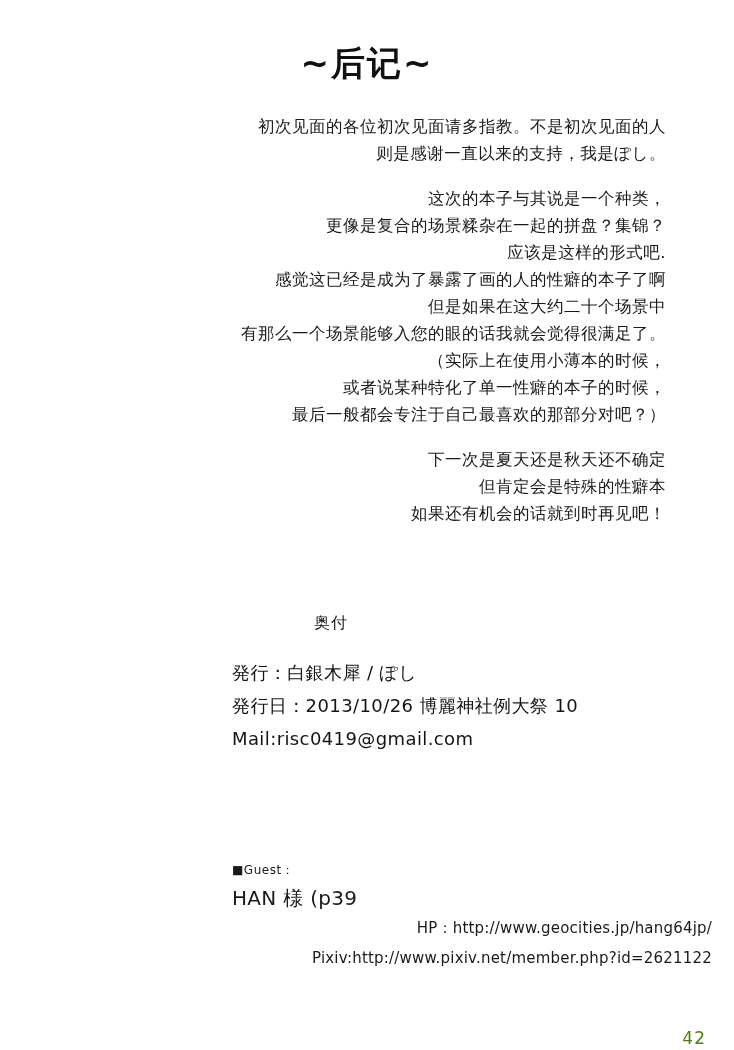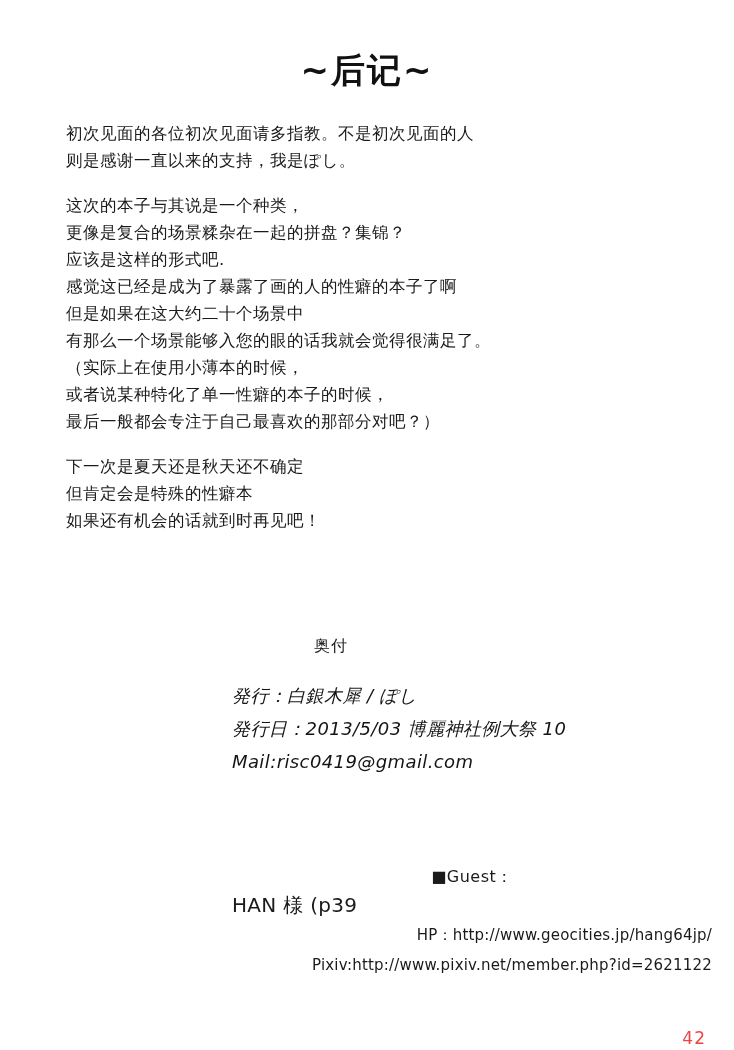--- a/index.html
+++ b/index.html
@@ -19,97 +19,96 @@
     position: relative;
     width: 734px;
     height: 1050px;
     box-sizing: border-box;
   }
   .title {
     text-align: center;
     font-size: 34px;
     font-weight: bold;
     letter-spacing: 2px;
-    margin: 12px;
+    margin: 5px;
     padding-top: 36px;
     font-family: "DejaVu Sans", sans-serif;
     color: #111;
   }
   .body-block {
     position: absolute;
     left: 66px;
     top: 108px;
     width: 600px;
+    text-align: right;
   }
   .para {
     font-size: 16.5px;
     line-height: 27px;
     letter-spacing: 0.5px;
     margin: 0 0 18px 0;
     color: #1a1a1a;
     white-space: pre-line;
   }
   .para:last-child {
     margin-bottom: 0;
   }
   .colophon {
     position: absolute;
     left: 0;
-    top: 624px;
+    top: 608px;
     width: 662px;
   }
   .colophon-heading {
     text-align: center;
     font-size: 16px;
     letter-spacing: 1px;
     margin: 0 0 22px 0;
   }
   .colophon-lines {
     padding-left: 232px;
-    font-style: italic;
   }
   .colophon-line {
     font-size: 18px;
     line-height: 33px;
     letter-spacing: 0.4px;
     color: #141414;
   }
   .guest-block {
     position: absolute;
     left: 232px;
     top: 852px;
     width: 480px;
   }
   .guest-heading {
-    font-size: 16px;
+    font-size: 12px;
     line-height: 26px;
     letter-spacing: 0.5px;
-    text-align: center;
   }
   .guest-name {
     font-size: 20px;
     line-height: 30px;
     letter-spacing: 0.3px;
   }
   .guest-url {
     font-size: 15px;
     line-height: 30px;
     letter-spacing: 0.2px;
     padding-left: 22px;
     text-align: right;
   }
   .guest-url-deep {
     padding-left: 38px;
   }
   .page-number {
     position: absolute;
     right: 28px;
-    bottom: 14px;
+    bottom: 7px;
     font-size: 17px;
-    color: #ef4444;
+    color: #4d7c0f;
     letter-spacing: 1px;
   }
 </style>
 </head>
 <body>
 
 <div class="page">
 
   <h1 class="title">~后记~</h1>
 
@@ -127,21 +126,21 @@
 最后一般都会专注于自己最喜欢的那部分对吧？）</p>
     <p class="para">下一次是夏天还是秋天还不确定
 但肯定会是特殊的性癖本
 如果还有机会的话就到时再见吧！</p>
   </div>
 
   <div class="colophon">
     <div class="colophon-heading">奥付</div>
     <div class="colophon-lines">
       <div class="colophon-line">発行：白銀木犀 / ぽし</div>
-      <div class="colophon-line">発行日：2013/5/03 博麗神社例大祭 10</div>
+      <div class="colophon-line">発行日：2013/10/26 博麗神社例大祭 10</div>
       <div class="colophon-line">Mail:risc0419@gmail.com</div>
     </div>
   </div>
 
   <div class="guest-block">
     <div class="guest-heading">■Guest：</div>
     <div class="guest-name">HAN 様 (p39</div>
     <div class="guest-url">HP：http://www.geocities.jp/hang64jp/</div>
     <div class="guest-url guest-url-deep">Pixiv:http://www.pixiv.net/member.php?id=2621122</div>
   </div>

